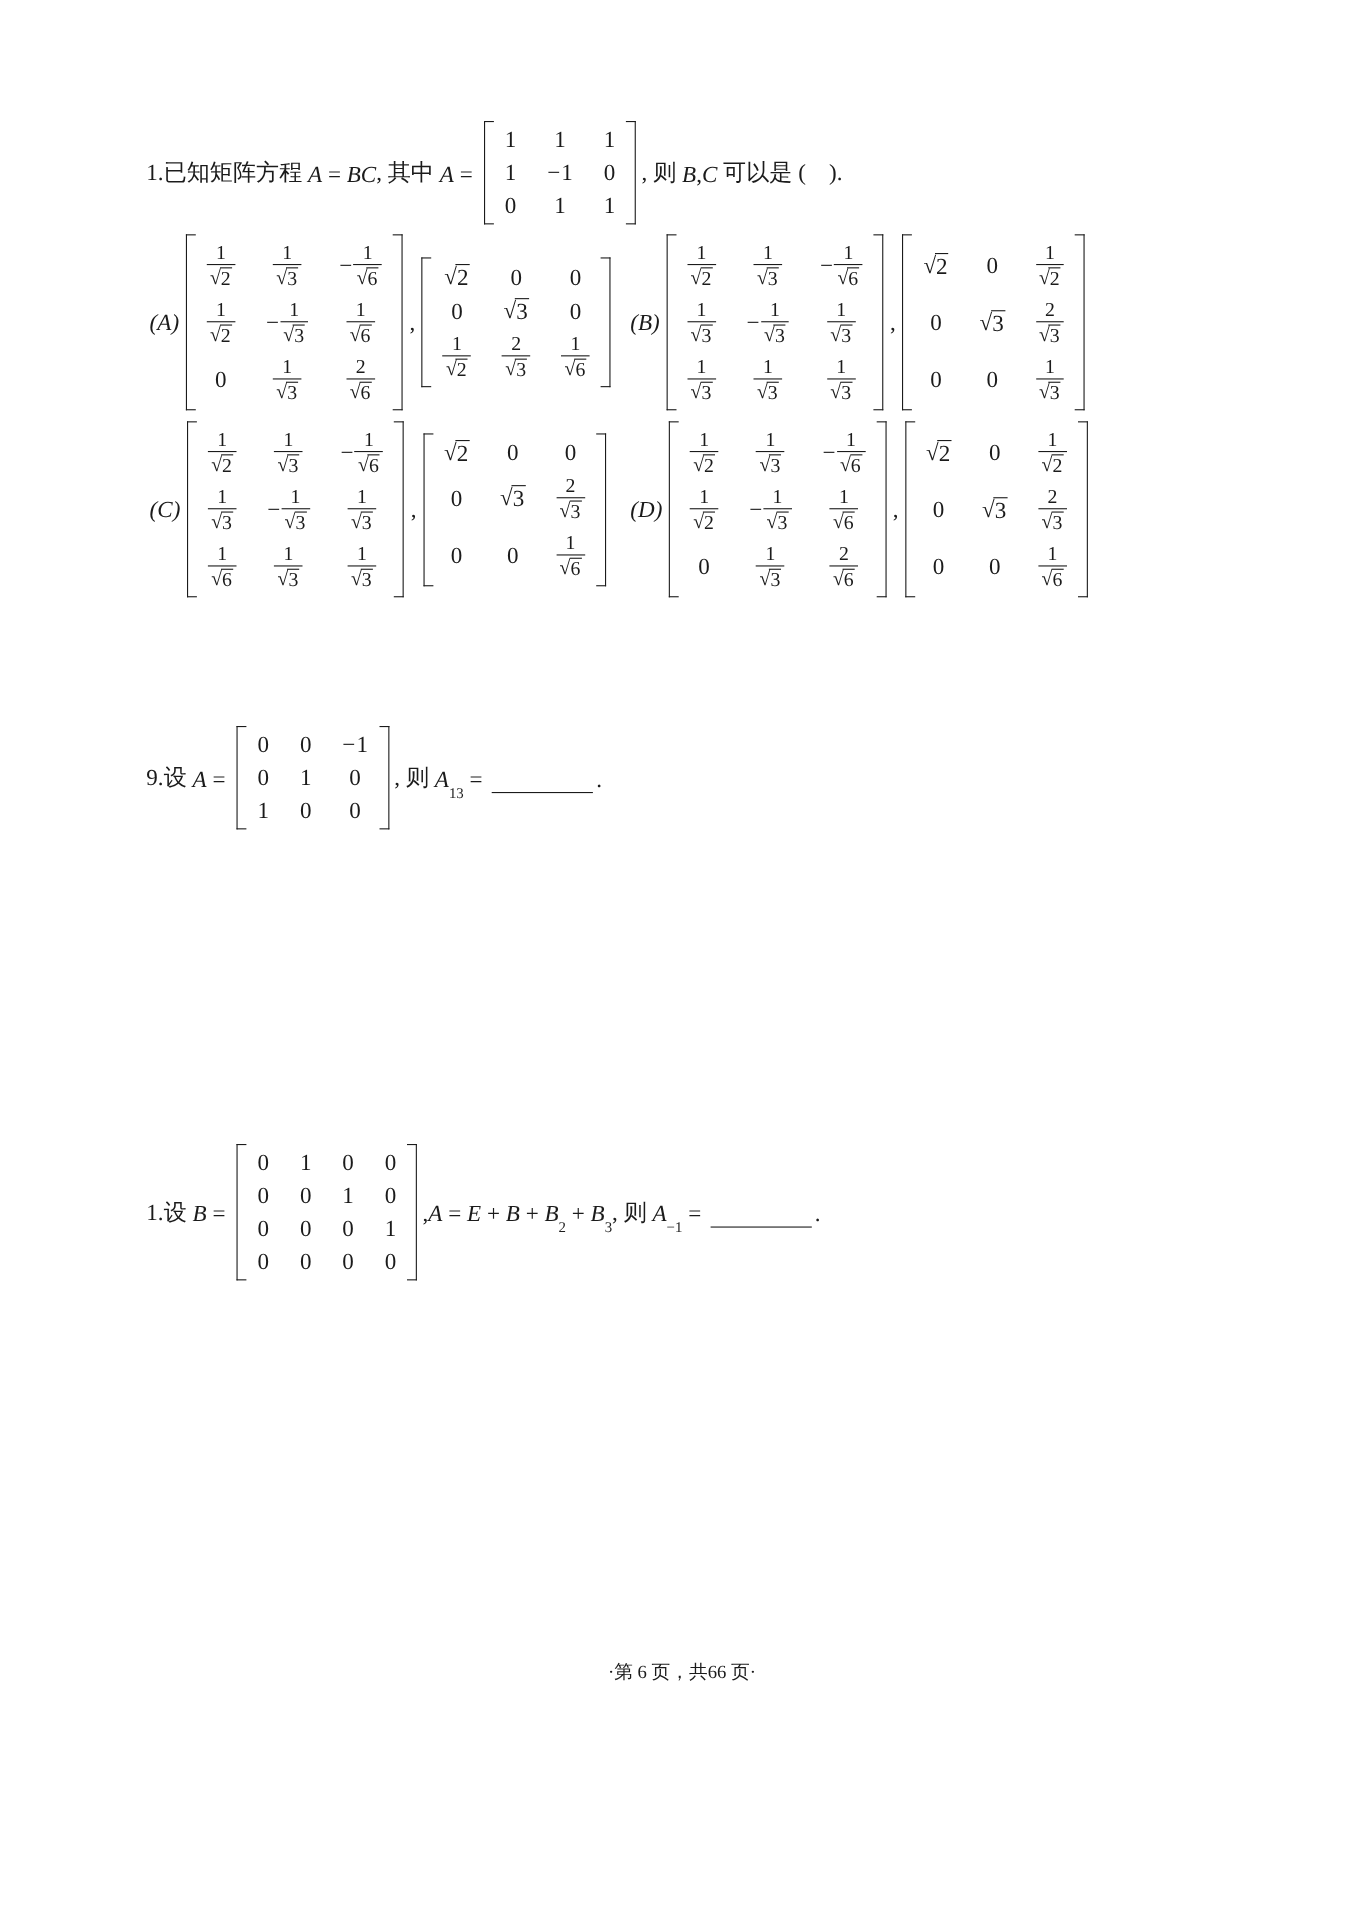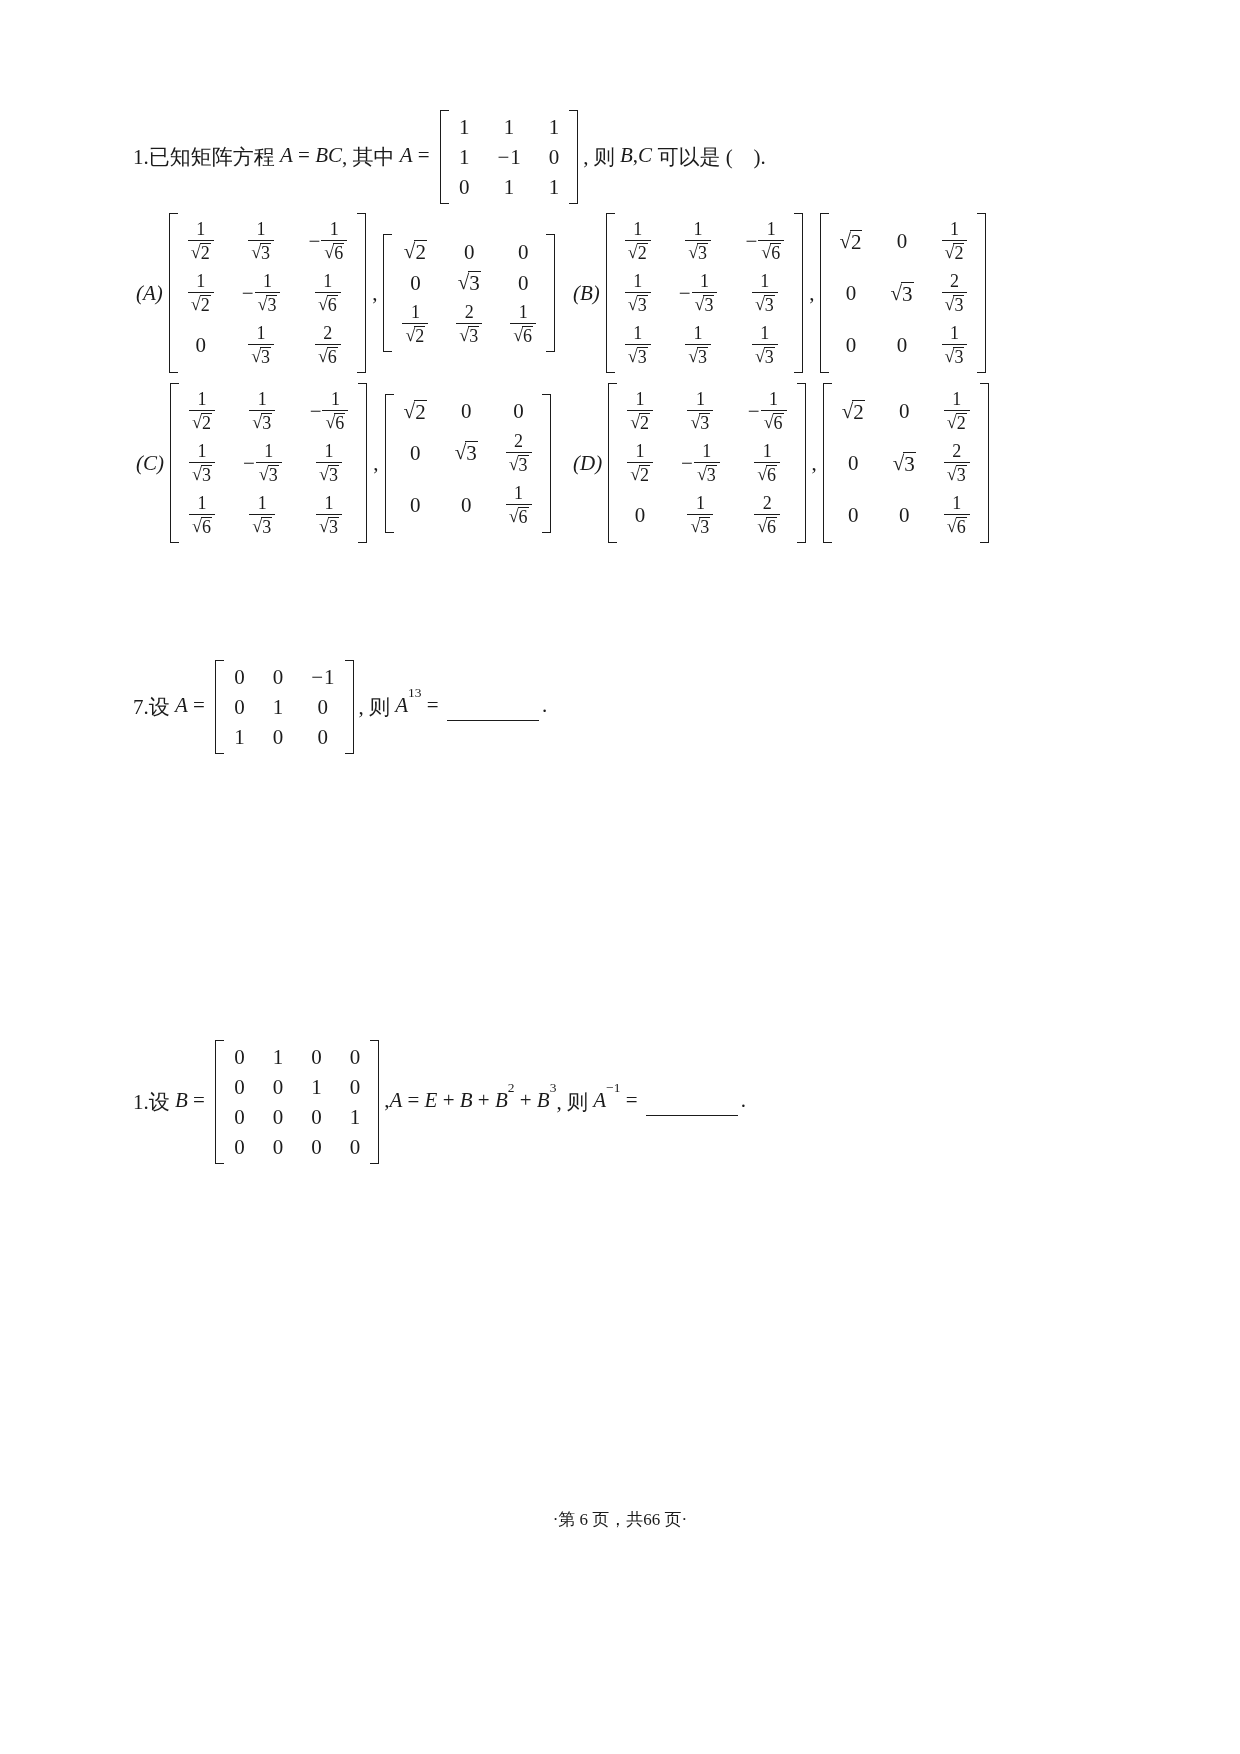--- a/index.html
+++ b/index.html
@@ -1,19 +1,19 @@
 <!DOCTYPE html>
 <html><head>
 <meta charset="utf-8">
 <style>
   html,body{margin:0;padding:0;background:#fff;}
   .page{position:relative;width:1240px;height:1754px;background:#ffffff;
         font-family:"Liberation Serif", serif;color:#1b1b1b;font-size:21px;overflow:hidden;}
   .probline{display:flex;align-items:center;}
-  .rich{display:inline-flex;align-items:flex-start;}
+  .rich{display:inline-flex;align-items:flex-end;}
   .rich span{white-space:pre;}
   .it{font-style:italic;}
   .sup{vertical-align:super;font-size:13.5px;line-height:0;}
   .blank{display:inline-block;width:92px;height:1em;border-bottom:1.3px solid #1b1b1b;margin:0 3px;align-self:flex-end;}
   
   .matrix{display:inline-flex;align-items:stretch;margin:0 5px;vertical-align:middle;}
   .br{width:8px;}
   .br.l{border:1.6px solid #1b1b1b;border-right:none;}
   .br.r{border:1.6px solid #1b1b1b;border-left:none;}
   .mgrid{display:grid;column-gap:28px;row-gap:8px;padding:6px 10px;align-items:center;justify-items:center;}
@@ -677,21 +677,21 @@
               </span>
             </span>
             <span class="br r"></span>
           </span></span>
     </div>
 
   </div>
 
   <div class="probline" id="p2">
     <span class="rich">
-        <span>7.设 </span>
+        <span>9.设 </span>
         <span class="it">A</span>
         <span> = </span>
       </span>
     <span><span class="matrix">
           <span class="br l"></span>
           <span class="mgrid" style="grid-template-columns: repeat(3, auto);">
             <span class="cell">
               <span>0</span>
             </span>
             <span class="cell">

